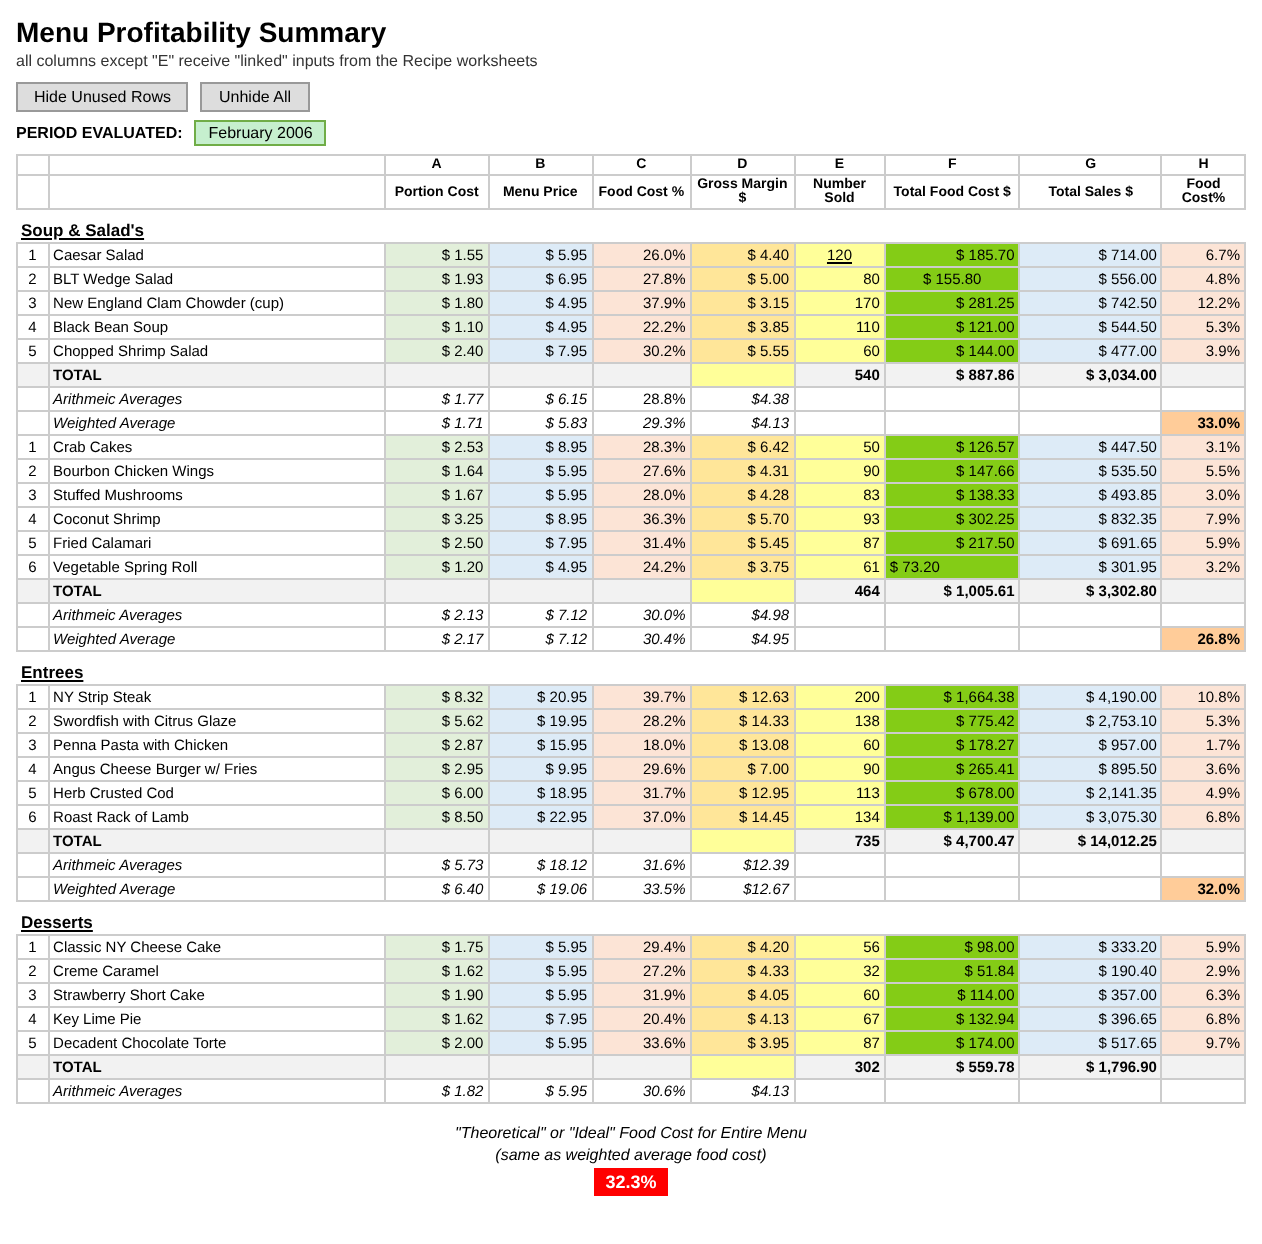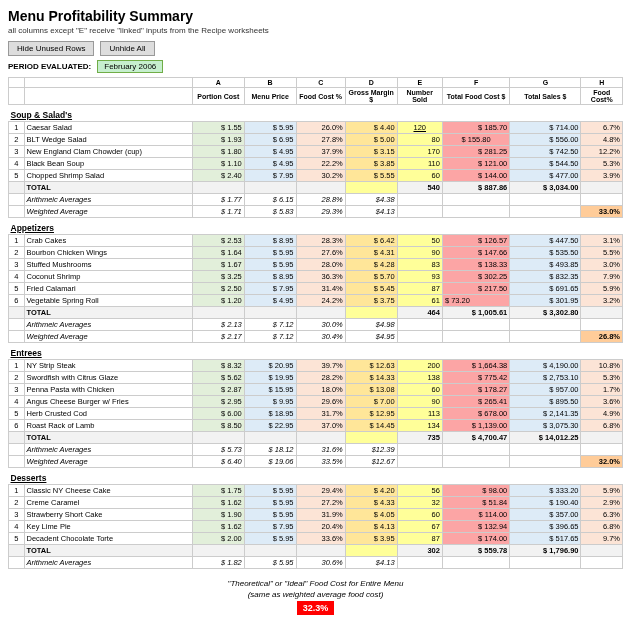--- a/index.html
+++ b/index.html
@@ -61,21 +61,21 @@
     .main-table td {
       border: 1px solid #ccc;
       padding: 1px 2px;
       white-space: nowrap;
     }
     .col-a { background: #e2efda; }
     .col-b { background: #ddebf7; }
     .col-c { background: #fce4d6; }
     .col-d { background: #ffe699; }
     .col-e { background: #ffff99; }
-    .col-f { background: #fca5a5; }
+    .col-f { background: #84cc16; }
     .col-g { background: #ddebf7; }
     .col-h { background: #fce4d6; }
     .final-section {
       margin-top: 10px;
       font-size: 8px;
       text-align: center;
     }
     .final-label {
       font-style: italic;
       margin-bottom: 2px;
@@ -206,41 +206,38 @@
         <td style="text-align: right; font-weight: bold;">540</td>
         <td style="text-align: right; font-weight: bold;">$ 887.86</td>
         <td style="text-align: right; font-weight: bold;">$ 3,034.00</td>
         <td style=""></td>
       </tr>
       <tr>
         <td></td>
         <td style="font-style: italic;">Arithmeic Averages</td>
         <td style="text-align: right; font-style: italic;">$ 1.77</td>
         <td style="text-align: right; font-style: italic;">$ 6.15</td>
-        <td style="text-align: right; font-style: italic; margin-top: 21px;">28.8%</td>
+        <td style="text-align: right;  margin-top: 21px;">28.8%</td>
         <td style="text-align: right; font-style: italic;">$4.38</td>
         <td></td>
         <td></td>
         <td></td>
         <td></td>
       </tr>
       <tr>
         <td></td>
         <td style="font-style: italic;">Weighted Average</td>
         <td style="text-align: right; font-style: italic;">$ 1.71</td>
         <td style="text-align: right; font-style: italic;">$ 5.83</td>
         <td style="text-align: right; font-style: italic;">29.3%</td>
         <td style="text-align: right; font-style: italic;">$4.13</td>
         <td></td>
         <td></td>
         <td></td>
         <td style="background: rgb(255, 204, 153); font-weight: bold; text-align: right;">33.0%</td>
-      </tr>
-      <tr>
-        <td colspan="10" style="font-weight: bold; text-decoration: underline; padding-top: 5px; padding-bottom: 1px; border: none; font-size: 8.5px;">Appetizers</td>
       </tr>
       <tr>
         <td style="text-align: center;">1</td>
         <td>Crab Cakes</td>
         <td class="col-a" style="text-align: right;">$ 2.53</td>
         <td class="col-b" style="text-align: right;">$ 8.95</td>
         <td class="col-c" style="text-align: right;">28.3%</td>
         <td class="col-d" style="text-align: right;">$ 6.42</td>
         <td class="col-e" style="text-align: right;">50</td>
         <td class="col-f" style="text-align: right;">$ 126.57</td>

